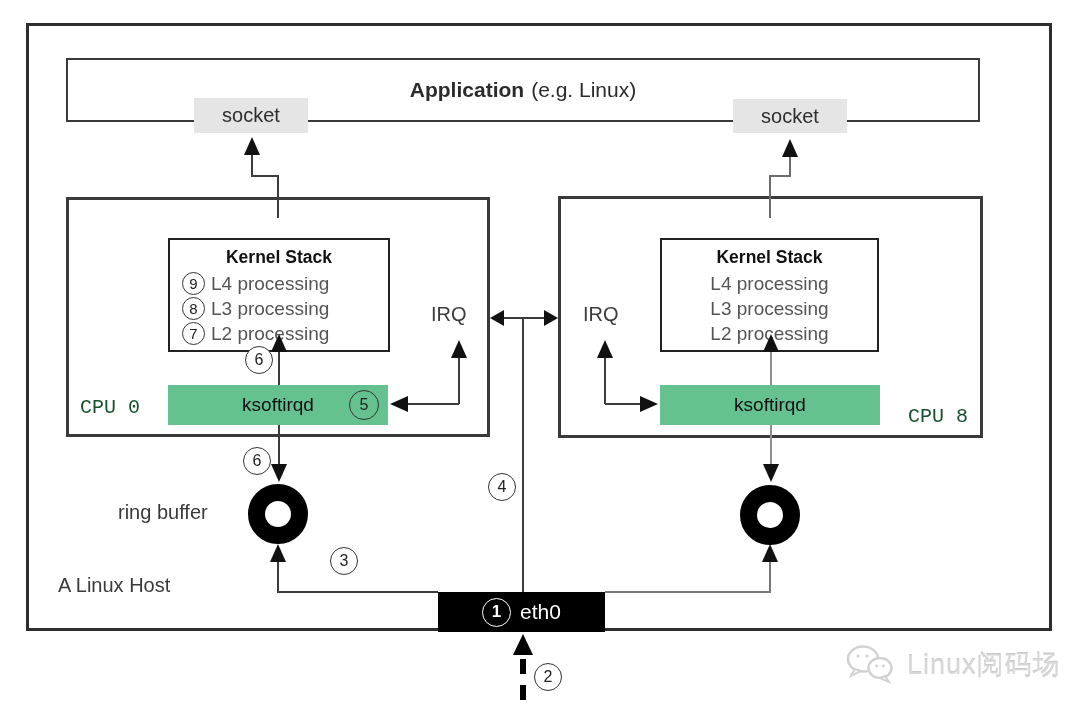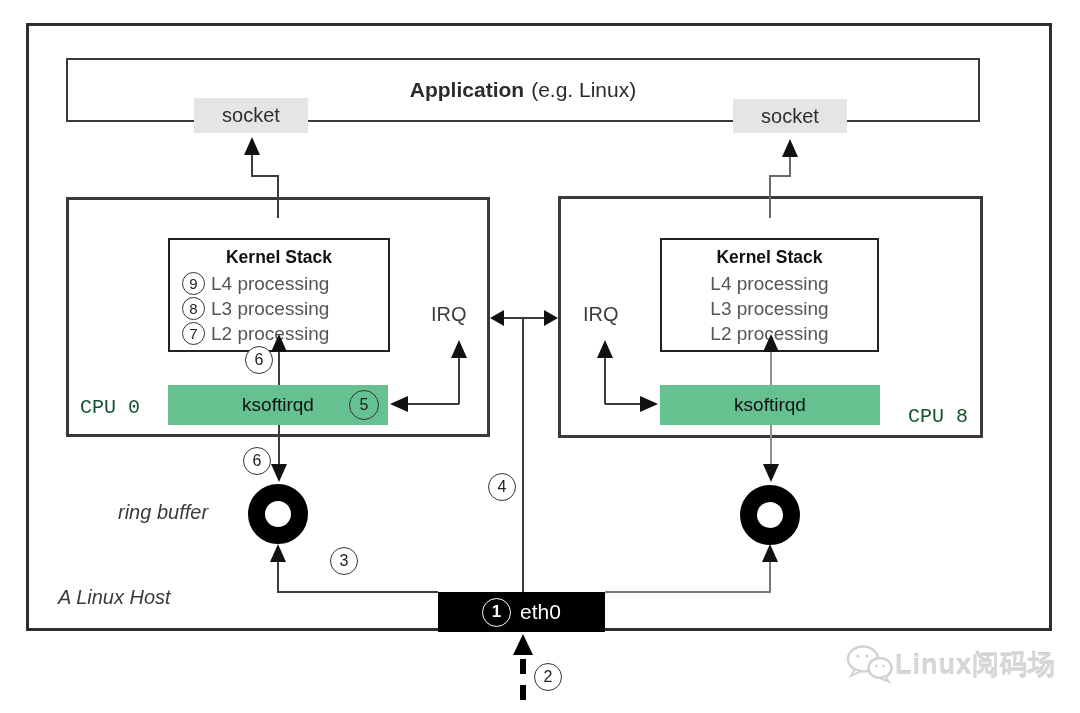--- a/index.html
+++ b/index.html
@@ -33,24 +33,24 @@
   .socket{background:#e5e5e5;display:flex;align-items:center;justify-content:center;
     font-size:20px;color:#2e2e2e;}
   .socket-l{left:194px;top:98px;width:114px;height:35px;}
   .socket-r{left:733px;top:99px;width:114px;height:34px;}
   .eth0{left:438px;top:592px;width:167px;height:40px;background:#000;color:#fff;
     display:flex;align-items:center;justify-content:center;font-size:21px;gap:9px;z-index:6;}
   .eth0 .numcircle{border-color:#fff;color:#fff;width:29px;height:29px;font-size:17px;font-weight:bold;}
   .label{position:absolute;background:transparent;}
   .irq{font-size:20px;color:#3d3d3d;}
   .cpulbl{font-size:20px;color:#14532d;font-family:Liberation Mono, monospace;}
-  .plain{font-size:20px;color:#3a3a3a;font-style:italic;}
+  .plain{font-size:20px;color:#3a3a3a;}
   svg.wires{position:absolute;left:0;top:0;z-index:5;pointer-events:none;}
   .stepc{z-index:7;}
-  .watermark{position:absolute;left:843px;top:643px;display:flex;align-items:center;gap:0;z-index:2;font-weight:bold;}
+  .watermark{position:absolute;left:843px;top:643px;display:flex;align-items:center;gap:12px;z-index:2;}
   .watermark .wmtext{font-size:27px;color:#d7d7d7;letter-spacing:1px;
     text-shadow:0 1px 0 #ffffff, 0 -1px 0 #c9c9c9;}
 </style>
 </head>
 <body>
 
 <div class="stage">
 
   <div class="box host-box"></div>
 
@@ -146,21 +146,21 @@
   <div class="box eth0">
     <span class="numcircle">1</span>
     <span>eth0</span>
   </div>
 
   <div class="label irq" style="left:431px;top:303px;">IRQ</div>
   <div class="label irq" style="left:583px;top:303px;">IRQ</div>
   <div class="label cpulbl" style="left:80px;top:396px;">CPU 0</div>
   <div class="label cpulbl" style="left:908px;top:405px;">CPU 8</div>
   <div class="label plain" style="left:118px;top:501px;">ring buffer</div>
-  <div class="label plain" style="left:58px;top:586px;">A Linux Host</div>
+  <div class="label plain" style="left:58px;top:574px;">A Linux Host</div>
 
   <div class="numcircle stepc" style="left:245px;top:346px;">6</div>
   <div class="numcircle stepc" style="left:349px;top:390px;background:transparent;width:30px;height:30px;">5</div>
   <div class="numcircle stepc" style="left:243px;top:447px;">6</div>
   <div class="numcircle stepc" style="left:330px;top:547px;">3</div>
   <div class="numcircle stepc" style="left:488px;top:473px;">4</div>
   <div class="numcircle stepc" style="left:534px;top:663px;">2</div>
 
   <div class="watermark">
     <svg width="52" height="44" viewBox="0 0 52 44">

